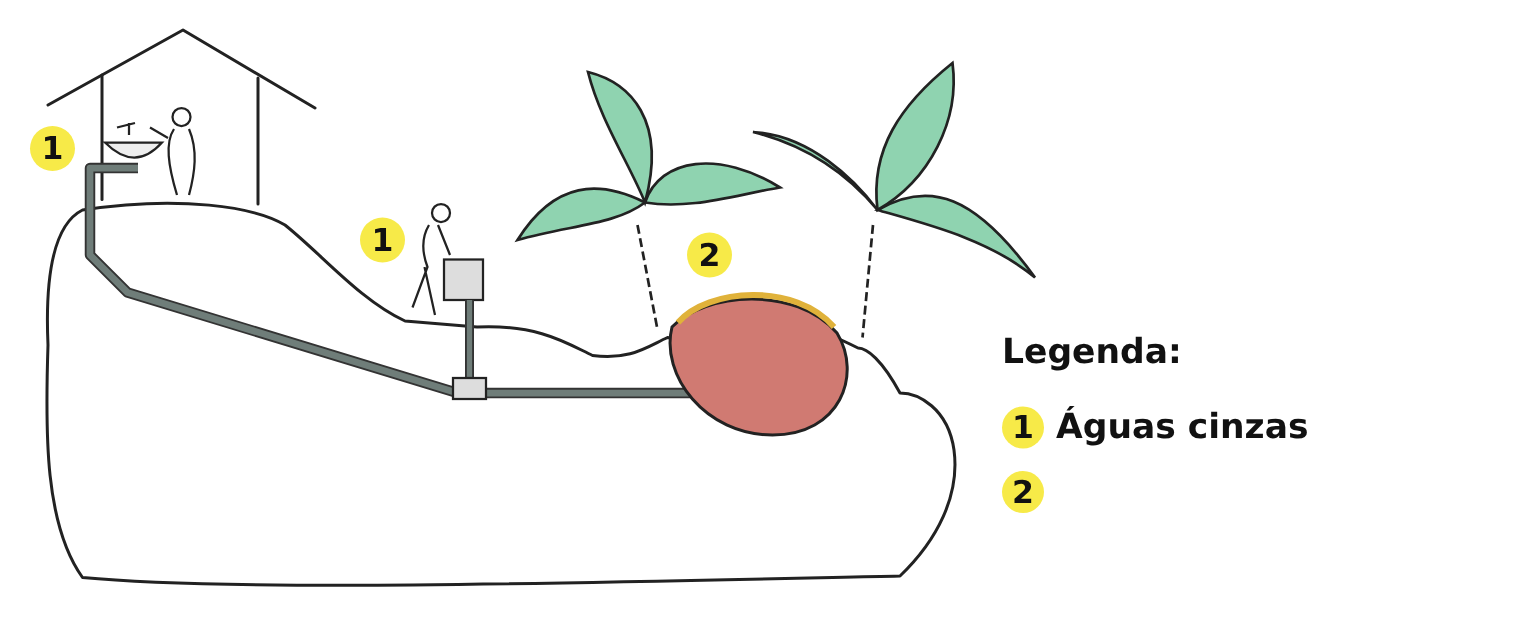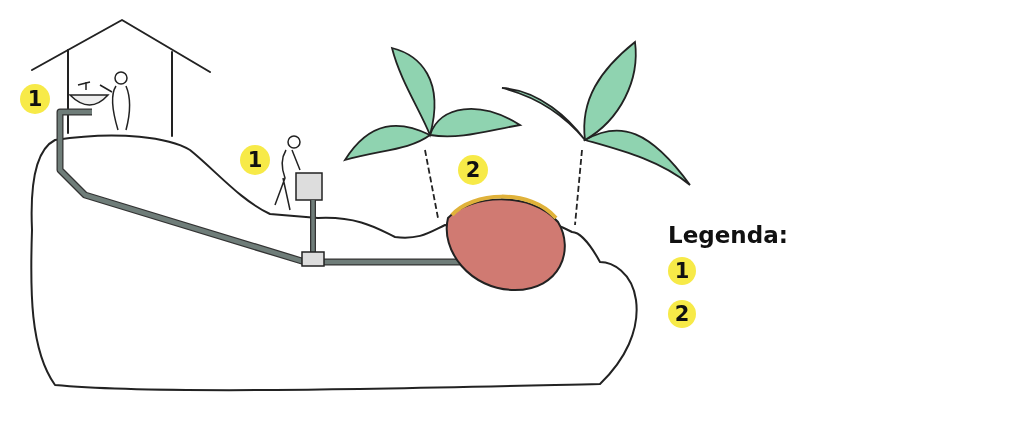--- a/index.html
+++ b/index.html
@@ -1,20 +1,20 @@
 <!DOCTYPE html>
 <html><head>
 <meta charset="utf-8">
 <style>
   html,body{margin:0;padding:0;background:#fff;}
   body{width:1021px;height:422px;position:relative;overflow:hidden;font-family:"DejaVu Sans","Liberation Sans",sans-serif;}
   svg.scene{position:absolute;left:0;top:0;}
   .badge{position:absolute;width:30px;height:30px;border-radius:50%;background:#f7ea48;color:#111;font-weight:bold;font-size:21px;line-height:30px;text-align:center;}
   .legend{position:absolute;left:668px;top:222px;color:#111;font-weight:bold;}
-  .legend-title{font-size:23px;margin-bottom:8px;}
+  .legend-title{font-size:23px;margin-bottom:22px;}
   .legend-row{display:flex;align-items:center;font-size:23px;height:30px;margin-bottom:13px;}
   .legend-row .lbadge{width:28px;height:28px;border-radius:50%;background:#f7ea48;text-align:center;line-height:28px;font-size:21px;margin-right:8px;}
 </style>
 </head>
 <body>
 
 <svg class="scene" width="1021" height="422" viewBox="0 0 1021 422">
   <g fill="none" stroke="#222" stroke-width="2" stroke-linecap="round" stroke-linejoin="round">
 
     <path d="M55,140 C35,150 30,185 32,230 C30,290 30,350 55,385 C160,395 420,388 600,384 C625,360 640,330 636,300 C632,272 612,262 600,262 C588,240 578,232 572,232 C560,226 552,222 548,226 C540,230 530,240 520,240 L445,225 C430,232 420,240 395,237 C380,230 360,216 318,218 L270,214 C240,200 215,170 190,150 C170,138 120,130 55,140 Z"></path>
@@ -62,17 +62,18 @@
 </svg>
 
 <div class="badge" style="left:20px;top:84px;">1</div>
 <div class="badge" style="left:240px;top:145px;">1</div>
 <div class="badge" style="left:458px;top:155px;">2</div>
 
 <div class="legend">
   <div class="legend-title">Legenda:</div>
   <div class="legend-row">
     <span class="lbadge">1</span>
+    <span>Águas cinzas</span>
   </div>
   <div class="legend-row">
     <span class="lbadge">2</span>
   </div>
 </div>
 
 </body></html>

